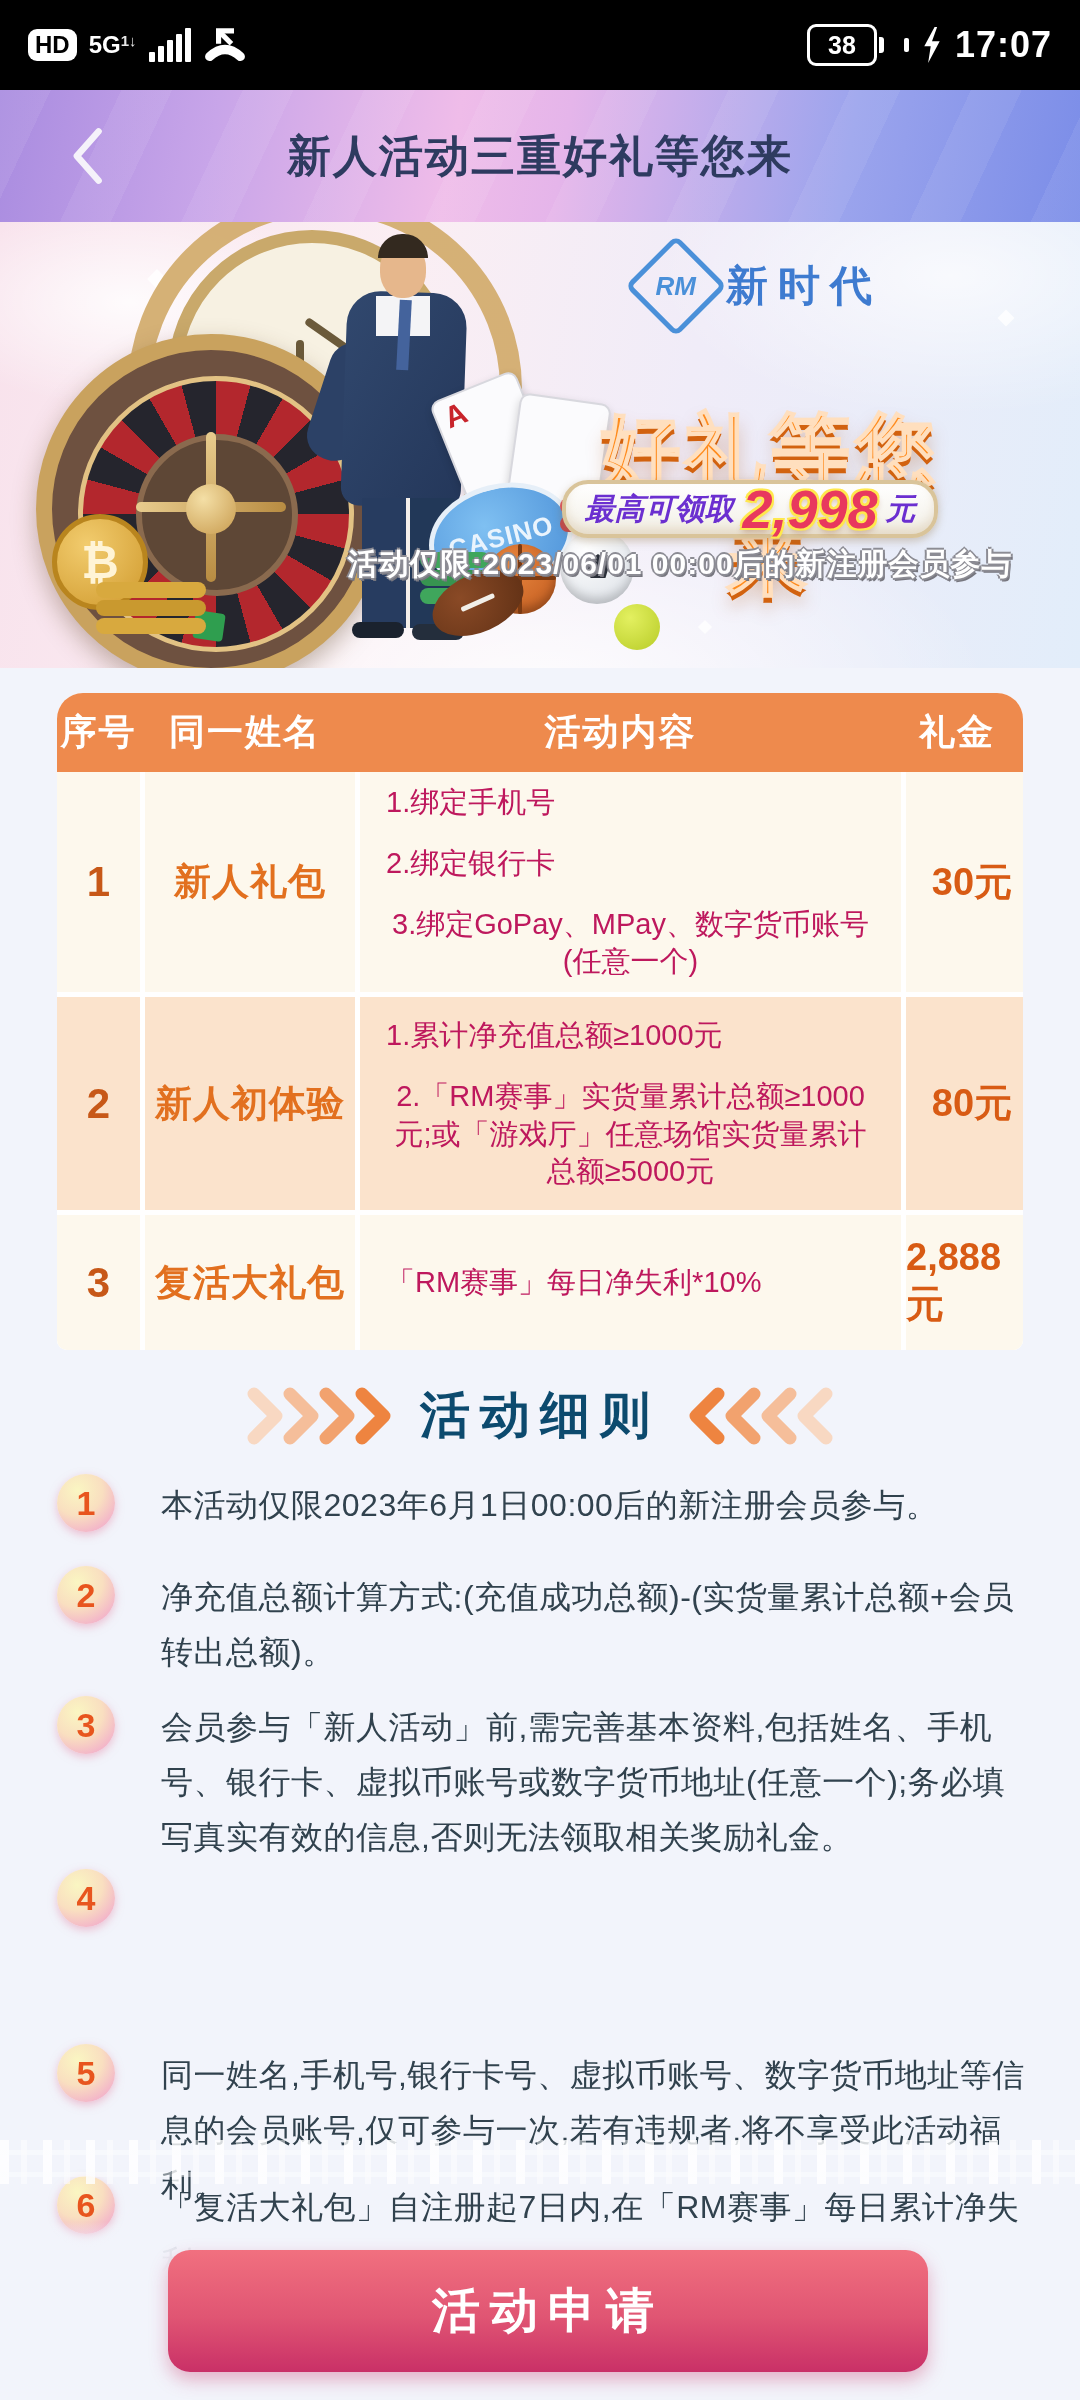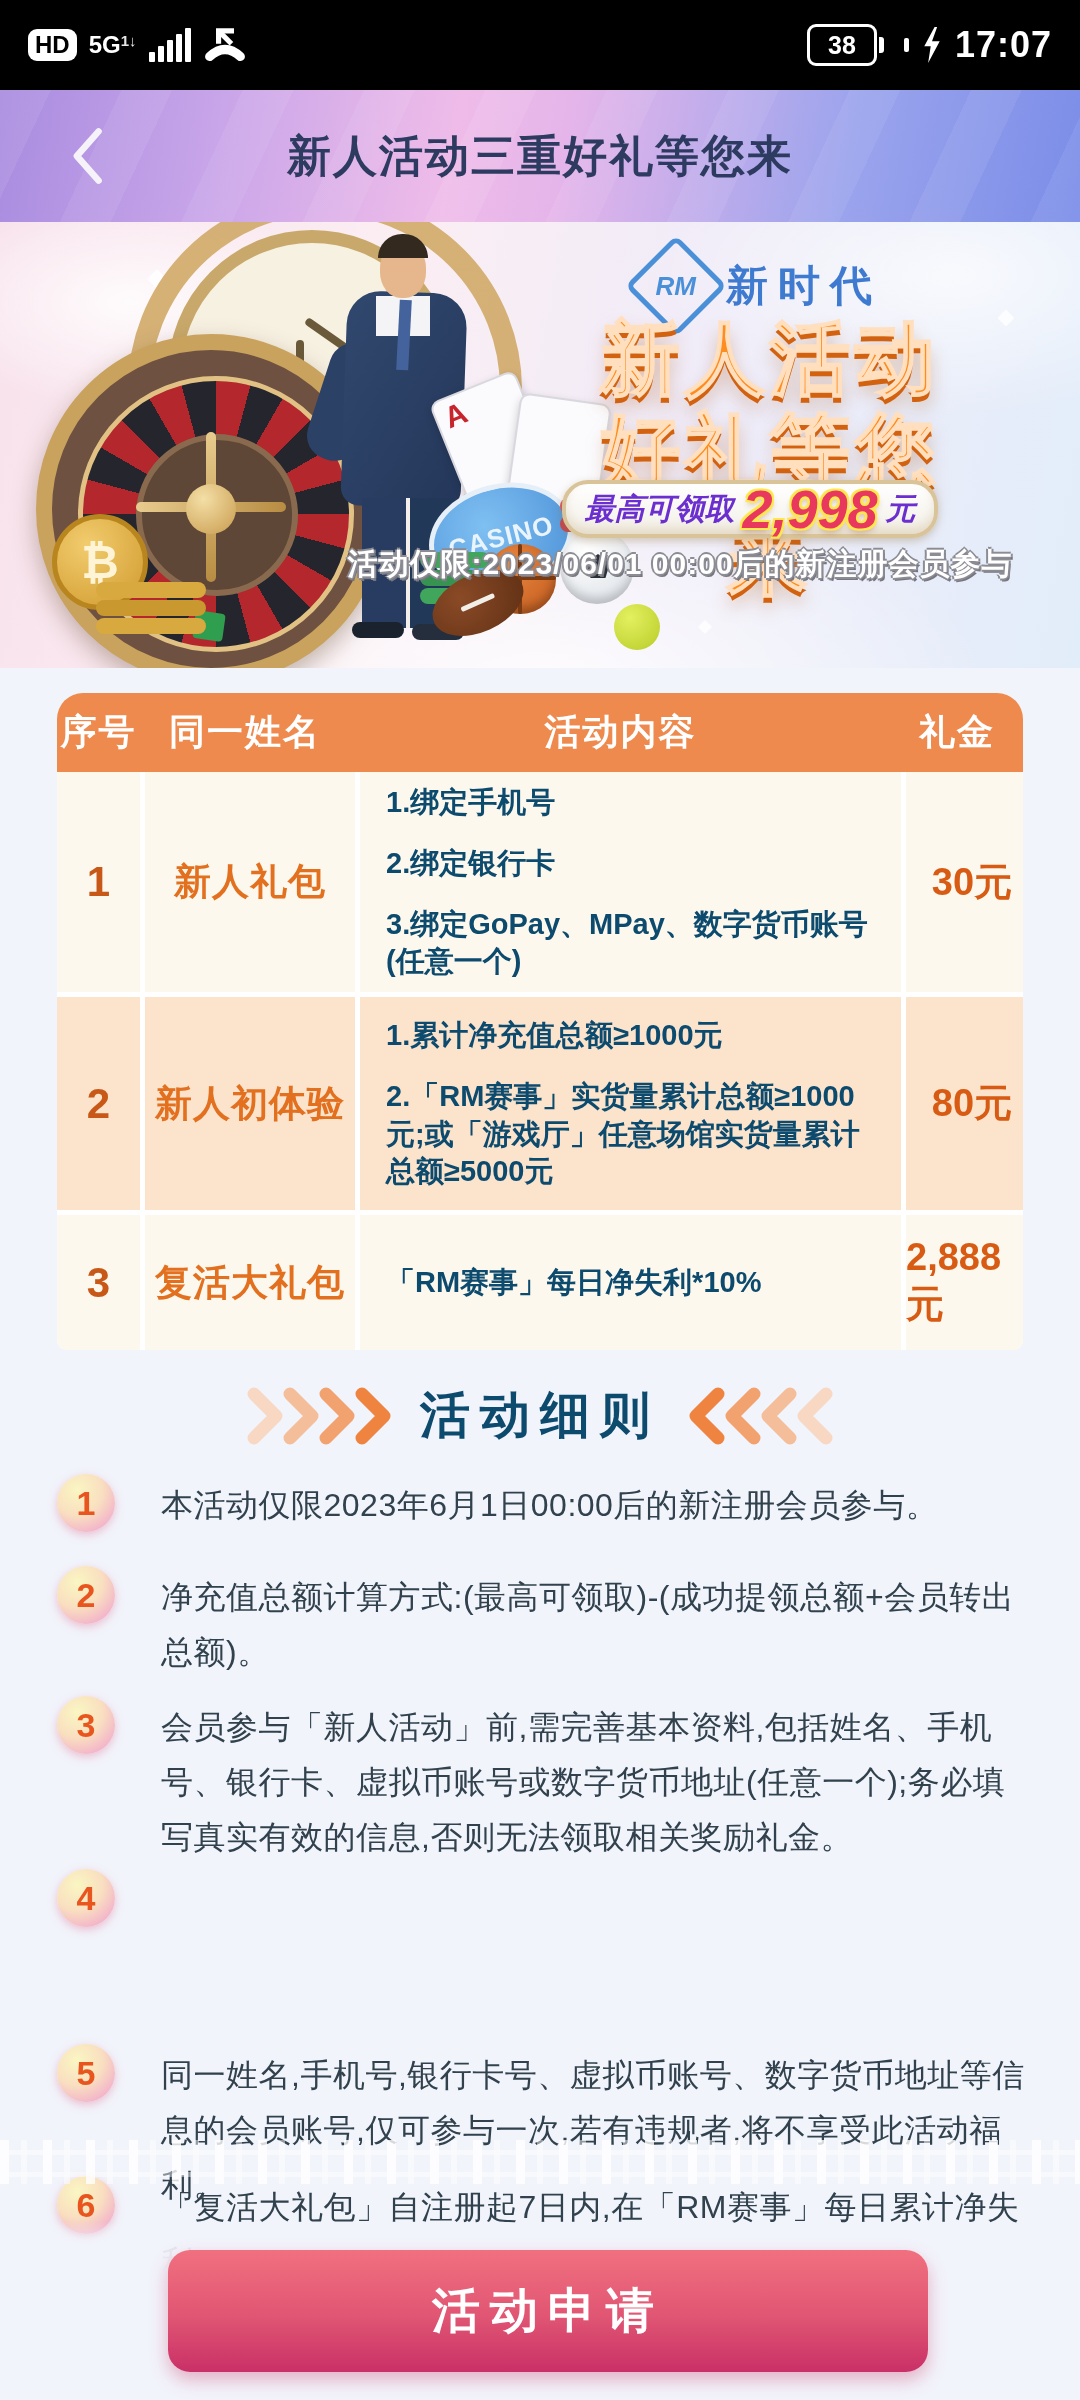--- a/index.html
+++ b/index.html
@@ -124,21 +124,21 @@
   
   .promo-table{left:57px;top:693px;width:966px;border-radius:26px 26px 10px 10px;overflow:hidden;background:#fff;}
   .thead{display:grid;grid-template-columns:83px 210px 541px 132px;background:#EE8A4D;height:79px;align-items:center;}
   .thead div{text-align:center;color:#fff;font-size:36px;font-weight:bold;letter-spacing:2px;}
   .tbody{display:grid;grid-template-columns:83px 210px 541px 132px;grid-template-rows:220px 213px 135px;gap:5px;background:#fff;}
   .cell{display:flex;align-items:center;justify-content:center;}
   .c-cream{background:#FDF8ED;} .c-peach{background:#FBE3CC;}
   .seq{font-size:42px;font-weight:bold;color:#C75818;}
   .task{font-size:37px;font-weight:bold;color:#E2701F;letter-spacing:1px;}
   .content-cell{flex-direction:column;align-items:flex-start;justify-content:center;gap:24px;padding:0 26px;box-sizing:border-box;}
-  .content-cell div{font-size:29px;font-weight:bold;color:#0c4a6e;line-height:1.28;}
+  .content-cell div{font-size:29px;font-weight:normal;color:#be185d;line-height:1.28;text-align:center;}
   .reward{font-size:38px;font-weight:bold;color:#D85B14;}
 
   
   .rules-heading{left:0;top:1382px;width:1080px;display:flex;align-items:center;justify-content:center;gap:26px;}
   .rules-title{font-size:50px;font-weight:bold;color:#0c4a6e;letter-spacing:10px;}
   .rule-item{left:57px;width:968px;display:flex;align-items:flex-start;}
   .rule-badge{flex:0 0 58px;height:58px;border-radius:50%;margin-top:-4px;
       background:radial-gradient(circle at 35% 28%,#FAF6C2 0%,#F9DFC0 45%,#F3B5C9 78%,#EFA3C4 100%);
       box-shadow:0 3px 8px rgba(230,140,170,.5);
       display:flex;align-items:center;justify-content:center;font-size:34px;font-weight:bold;color:#E8551E;}
@@ -247,21 +247,20 @@
     <div class="tennis"></div>
     <div class="bitcoin">₿</div>
     <div class="coins"></div>
 
     <div class="rm-logo">
       <div class="rm-diamond">
         <span>RM</span>
       </div>
       <span class="rm-name">新时代</span>
     </div>
-    <div class="hero hero1">新人活动</div>
     <div class="hero hero2">好礼等您来</div>
 
     <div class="reward-pill">
       <span class="reward-prefix">最高可领取</span>
       <span class="reward-amount">2,998</span>
       <span class="reward-unit">元</span>
     </div>
     <div class="eligibility">活动仅限:2023/06/01 00:00后的新注册会员参与</div>
   </div>
 
@@ -315,21 +314,21 @@
       <path d="M140 10 L118 32 L140 54" fill="none" stroke="#F8D8C2" stroke-width="13" stroke-linecap="round" stroke-linejoin="round"></path>
     </svg>
   </div>
 
   <div class="abs rule-item" style="top:1478px;">
     <div class="rule-badge">1</div>
     <div class="rule-text">本活动仅限2023年6月1日00:00后的新注册会员参与。</div>
   </div>
   <div class="abs rule-item" style="top:1570px;">
     <div class="rule-badge">2</div>
-    <div class="rule-text">净充值总额计算方式:(最高可领取)-(成功提领总额+会员转出总额)。</div>
+    <div class="rule-text">净充值总额计算方式:(充值成功总额)-(实货量累计总额+会员转出总额)。</div>
   </div>
   <div class="abs rule-item" style="top:1700px;">
     <div class="rule-badge">3</div>
     <div class="rule-text">会员参与「新人活动」前,需完善基本资料,包括姓名、手机号、银行卡、虚拟币账号或数字货币地址(任意一个);务必填写真实有效的信息,否则无法领取相关奖励礼金。</div>
   </div>
   <div class="abs rule-item" style="top:1873px;">
     <div class="rule-badge">4</div>
   </div>
   <div class="abs rule-item" style="top:2048px;">
     <div class="rule-badge">5</div>

